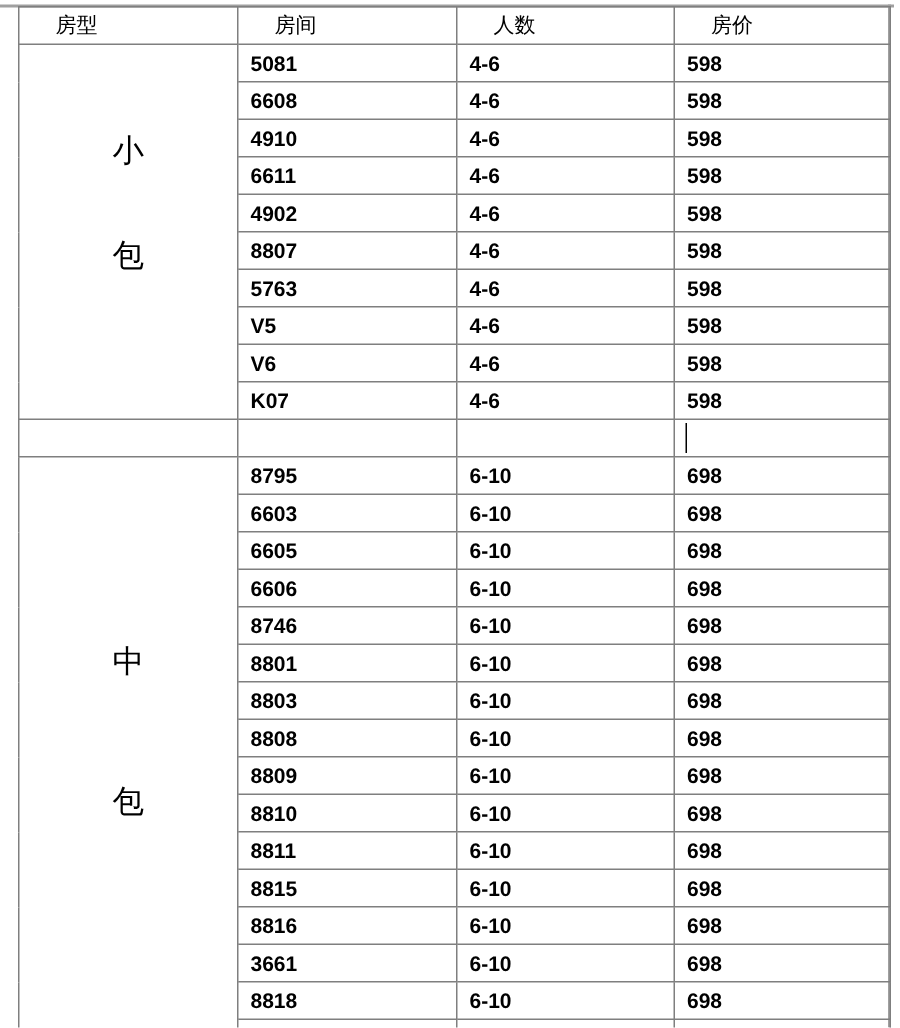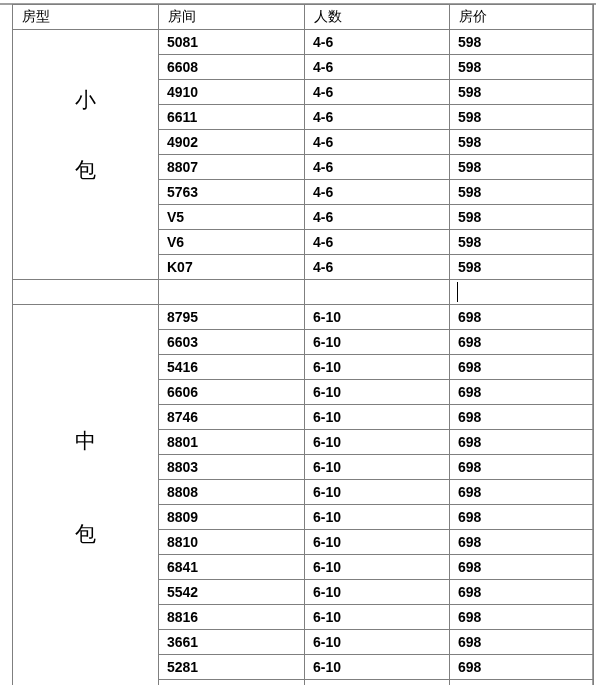--- a/index.html
+++ b/index.html
@@ -13,21 +13,21 @@
     }
     table.rooms td {
       border: 1px solid #7f7f7f;
       height: 24px; padding: 0 0 0 8px;
       font-family: "Liberation Sans", "DejaVu Sans", sans-serif;
       font-size: 14px; font-weight: bold; color: #000;
       vertical-align: middle; overflow: hidden; white-space: nowrap;
     }
     table.rooms tr.header td {
       font-family: "DejaVu Serif", "Liberation Serif", serif;
-      font-weight: normal; font-size: 14px; padding-left: 9px;
+      font-weight: normal; font-size: 14px; padding-left: 24px;
     }
     table.rooms td.type-cell {
       vertical-align: top; padding: 0; text-align: center;
       font-family: "DejaVu Serif", "Liberation Serif", serif;
       font-weight: normal; font-size: 21px;
     }
     .type-stack { position: relative; width: 100%; height: 100%; }
     .type-char { position: absolute; left: 0; width: 100%; text-align: center; }
     .cursor { display: inline-block; width: 1px; height: 20px; background: #000; vertical-align: middle; margin-left: -1px; }
     col.c1 { width: 146px; } col.c2 { width: 146px; } col.c3 { width: 145px; } col.c4 { width: 144px; }
@@ -124,21 +124,21 @@
         <td>8795</td>
         <td>6-10</td>
         <td>698</td>
       </tr>
       <tr>
         <td>6603</td>
         <td>6-10</td>
         <td>698</td>
       </tr>
       <tr>
-        <td>5416</td>
+        <td>6605</td>
         <td>6-10</td>
         <td>698</td>
       </tr>
       <tr>
         <td>6606</td>
         <td>6-10</td>
         <td>698</td>
       </tr>
       <tr>
         <td>8746</td>
@@ -164,41 +164,41 @@
         <td>8809</td>
         <td>6-10</td>
         <td>698</td>
       </tr>
       <tr>
         <td>8810</td>
         <td>6-10</td>
         <td>698</td>
       </tr>
       <tr>
-        <td>6841</td>
-        <td>6-10</td>
-        <td>698</td>
-      </tr>
-      <tr>
-        <td>5542</td>
+        <td>8811</td>
+        <td>6-10</td>
+        <td>698</td>
+      </tr>
+      <tr>
+        <td>8815</td>
         <td>6-10</td>
         <td>698</td>
       </tr>
       <tr>
         <td>8816</td>
         <td>6-10</td>
         <td>698</td>
       </tr>
       <tr>
         <td>3661</td>
         <td>6-10</td>
         <td>698</td>
       </tr>
       <tr>
-        <td>5281</td>
+        <td>8818</td>
         <td>6-10</td>
         <td>698</td>
       </tr>
       <tr>
         <td></td>
         <td></td>
         <td></td>
       </tr>
     </tbody>
 </table>

